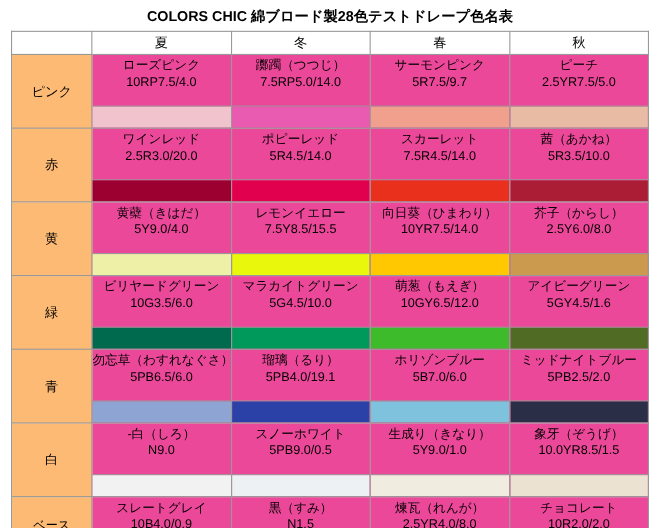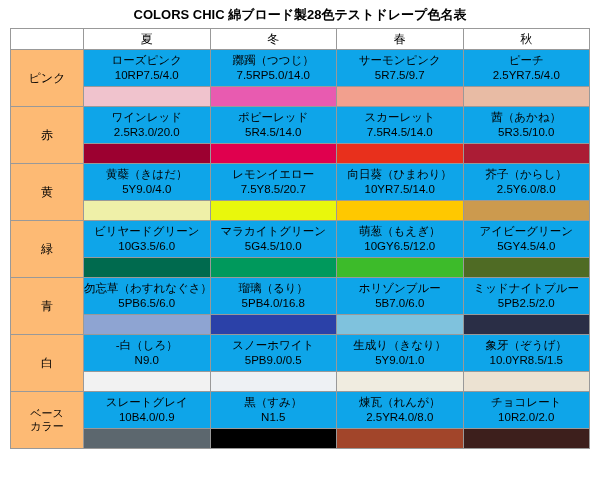--- a/index.html
+++ b/index.html
@@ -61,39 +61,39 @@
     font-size: 12px;
     color: #000000;
     width: 72px;
     vertical-align: middle;
   }
   .row-hdr .two-line {
     line-height: 13px;
     font-size: 11px;
   }
   .cell {
-    background: #0ea5e9;
+    background: #ec4899;
     vertical-align: top;
     padding: 0;
   }
   .cell-name {
     text-align: center;
     font-size: 11.5px;
     color: #000000;
     line-height: 15px;
     padding-top: 3px;
     white-space: nowrap;
     overflow: hidden;
   }
   .cell-code {
     text-align: center;
     font-size: 11.5px;
     color: #000000;
     line-height: 15px;
-    padding-bottom: 3px;
+    padding-bottom: 13px;
     white-space: nowrap;
     overflow: hidden;
   }
   .swatch {
     height: 19px;
     width: 100%;
     display: block;
   }
   .swatch-wrap {
     padding: 0;
@@ -136,21 +136,21 @@
           </td>
           <td class="cell">
             <div class="cell-name">サーモンピンク</div>
             <div class="cell-code">5R7.5/9.7</div>
             <div class="swatch-wrap">
               <div class="swatch" style="background: rgb(242, 160, 142);"></div>
             </div>
           </td>
           <td class="cell">
             <div class="cell-name">ピーチ</div>
-            <div class="cell-code">2.5YR7.5/4.0</div>
+            <div class="cell-code">2.5YR7.5/5.0</div>
             <div class="swatch-wrap">
               <div class="swatch" style="background: rgb(232, 187, 164);"></div>
             </div>
           </td>
         </tr>
         <tr>
           <td class="row-hdr">
             <div>赤</div>
           </td>
           <td class="cell">
@@ -188,21 +188,21 @@
           </td>
           <td class="cell">
             <div class="cell-name">黄蘗（きはだ）</div>
             <div class="cell-code">5Y9.0/4.0</div>
             <div class="swatch-wrap">
               <div class="swatch" style="background: rgb(239, 240, 168);"></div>
             </div>
           </td>
           <td class="cell">
             <div class="cell-name">レモンイエロー</div>
-            <div class="cell-code">7.5Y8.5/20.7</div>
+            <div class="cell-code">7.5Y8.5/15.5</div>
             <div class="swatch-wrap">
               <div class="swatch" style="background: rgb(233, 247, 12);"></div>
             </div>
           </td>
           <td class="cell">
             <div class="cell-name">向日葵（ひまわり）</div>
             <div class="cell-code">10YR7.5/14.0</div>
             <div class="swatch-wrap">
               <div class="swatch" style="background: rgb(255, 200, 0);"></div>
             </div>
@@ -235,40 +235,40 @@
           </td>
           <td class="cell">
             <div class="cell-name">萌葱（もえぎ）</div>
             <div class="cell-code">10GY6.5/12.0</div>
             <div class="swatch-wrap">
               <div class="swatch" style="background: rgb(61, 187, 42);"></div>
             </div>
           </td>
           <td class="cell">
             <div class="cell-name">アイビーグリーン</div>
-            <div class="cell-code">5GY4.5/4.0</div>
+            <div class="cell-code">5GY4.5/1.6</div>
             <div class="swatch-wrap">
               <div class="swatch" style="background: rgb(79, 107, 36);"></div>
             </div>
           </td>
         </tr>
         <tr>
           <td class="row-hdr">
             <div>青</div>
           </td>
           <td class="cell">
             <div class="cell-name">勿忘草（わすれなぐさ）</div>
             <div class="cell-code">5PB6.5/6.0</div>
             <div class="swatch-wrap">
               <div class="swatch" style="background: rgb(142, 164, 210);"></div>
             </div>
           </td>
           <td class="cell">
             <div class="cell-name">瑠璃（るり）</div>
-            <div class="cell-code">5PB4.0/16.8</div>
+            <div class="cell-code">5PB4.0/19.1</div>
             <div class="swatch-wrap">
               <div class="swatch" style="background: rgb(43, 65, 168);"></div>
             </div>
           </td>
           <td class="cell">
             <div class="cell-name">ホリゾンブルー</div>
             <div class="cell-code">5B7.0/6.0</div>
             <div class="swatch-wrap">
               <div class="swatch" style="background: rgb(127, 194, 221);"></div>
             </div>

